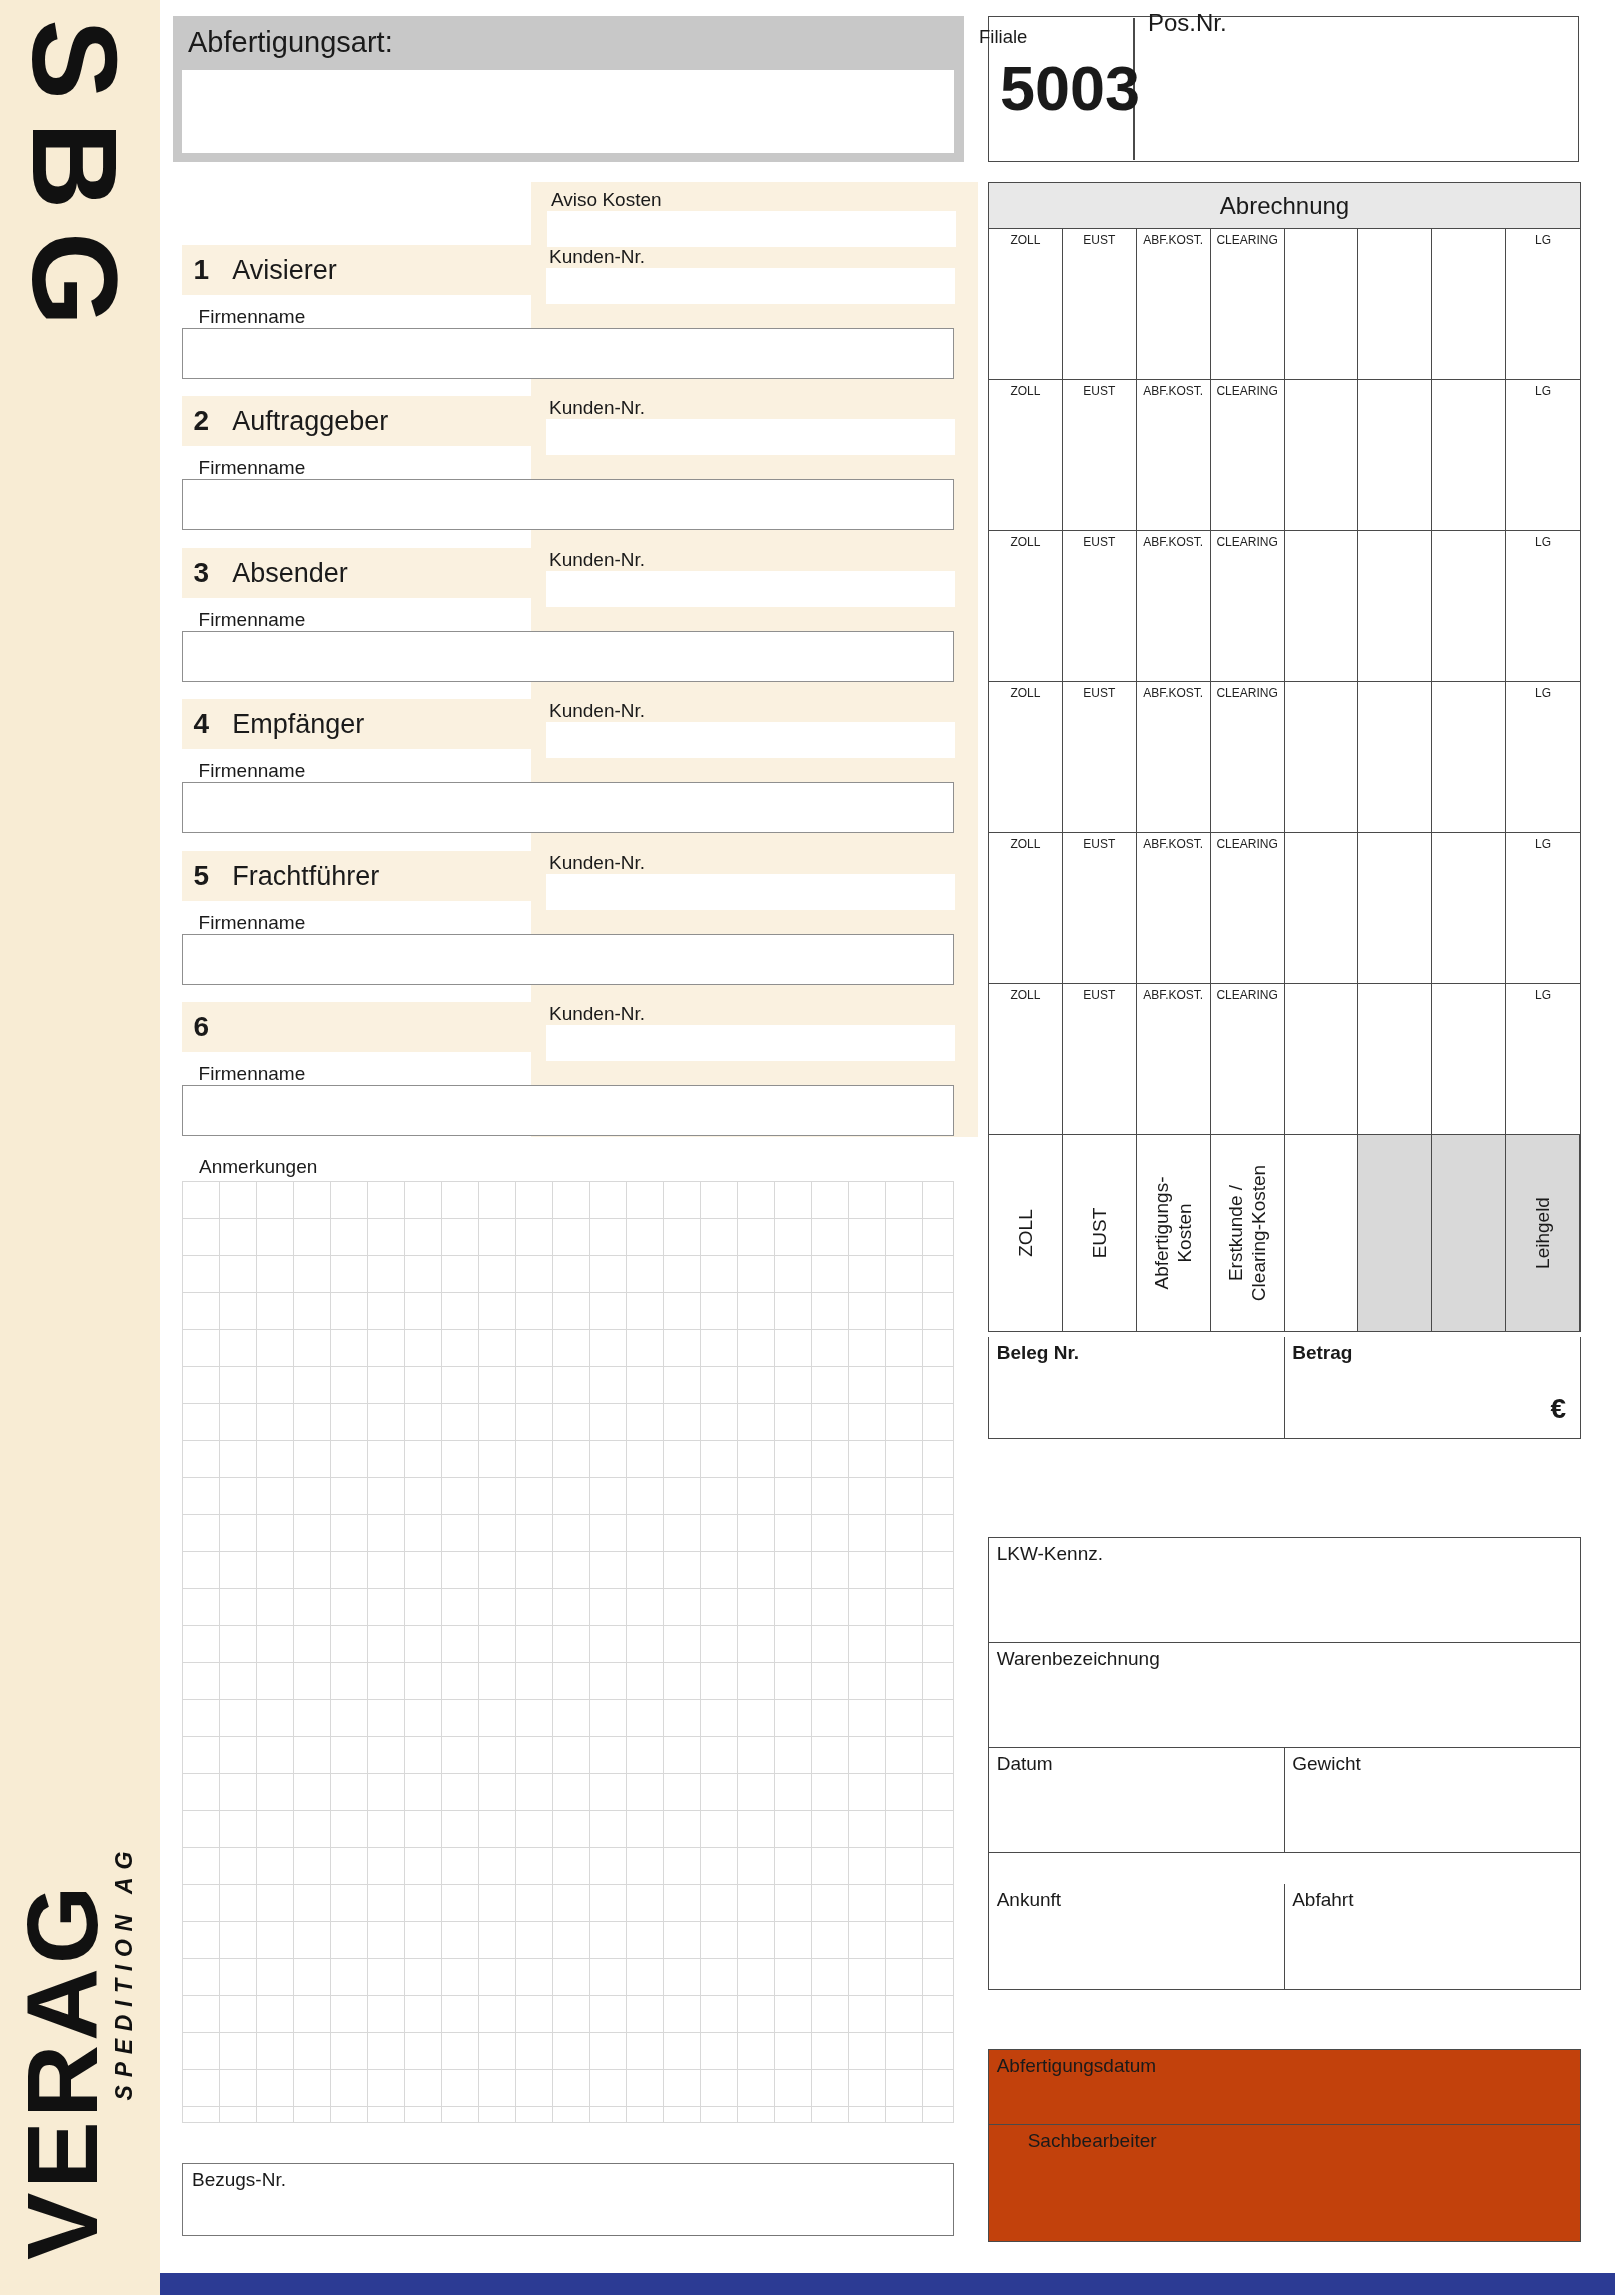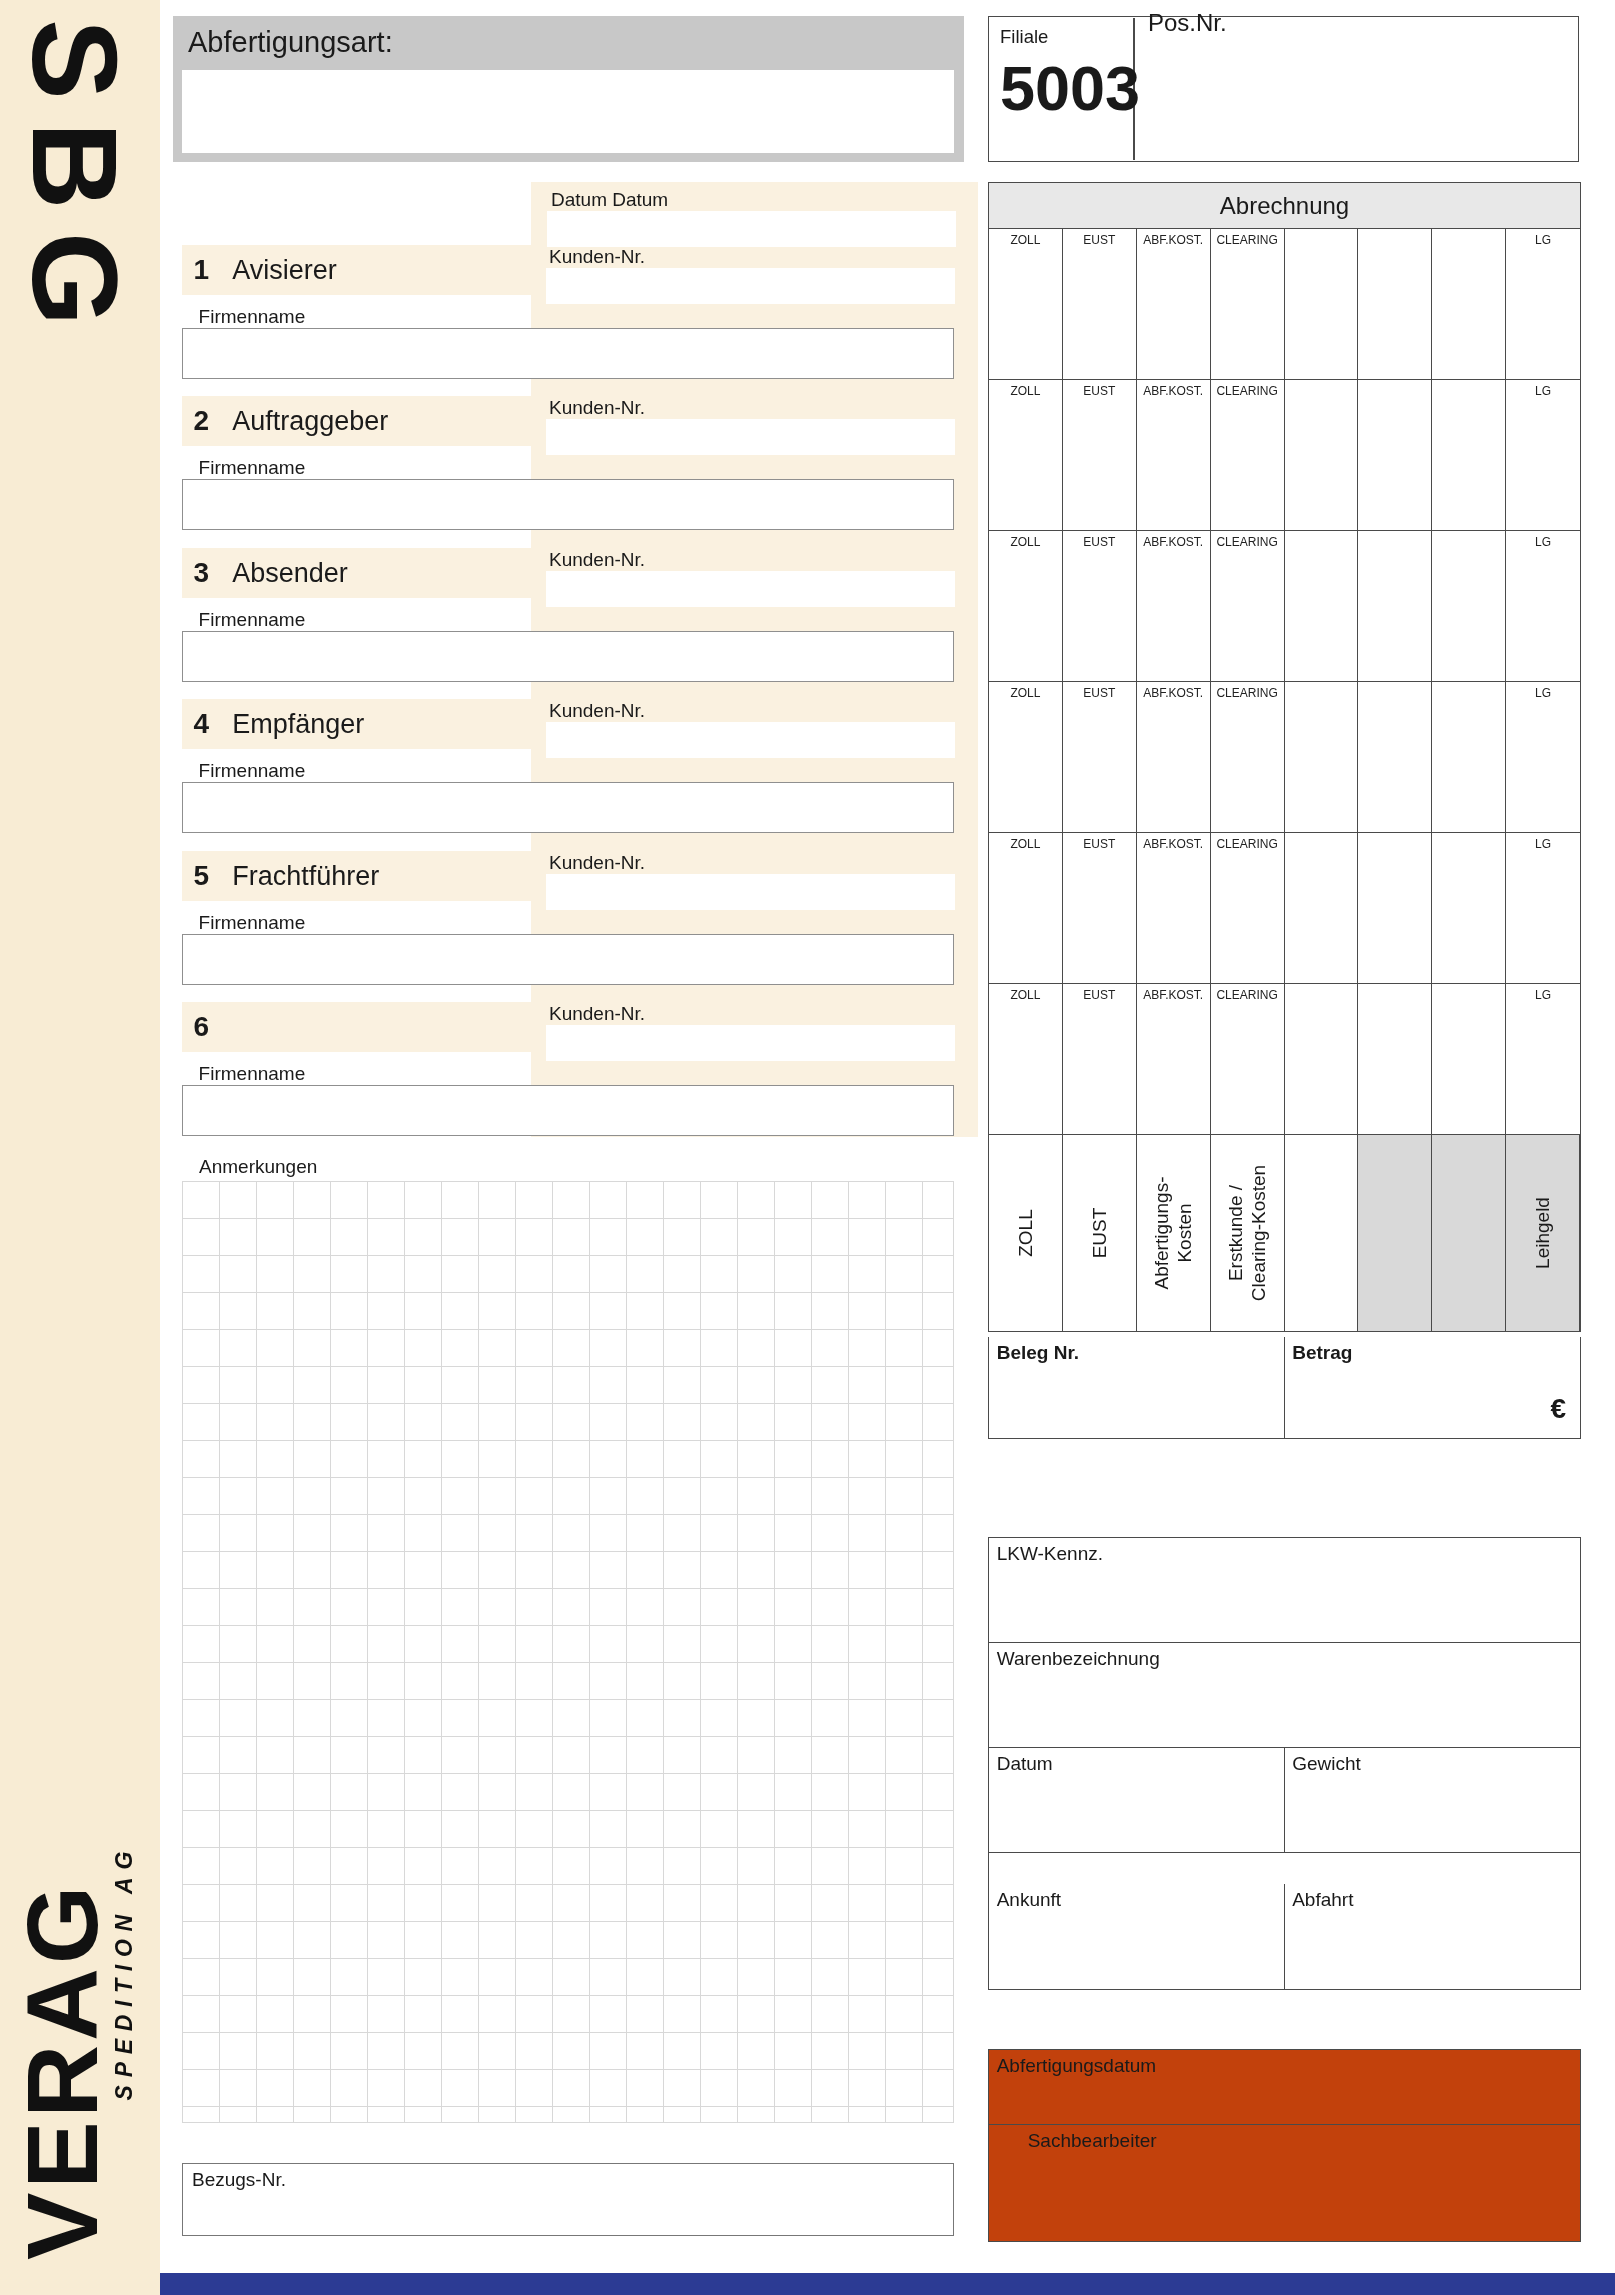--- a/index.html
+++ b/index.html
@@ -29,21 +29,21 @@
   .logo-verag .main { font-size: 101px; font-weight: bold; letter-spacing: 3.8px; line-height: 96px; color: #111; }
   .logo-verag .sub  { font-size: 23px; font-weight: bold; font-style: italic; letter-spacing: 7.7px; text-align: right; padding-right: 9px; line-height: 28px; color: #111; }
 
   
   .abf-box   { left: 173px; top: 16px; width: 791px; height: 146px; background: #c8c8c8; }
   .abf-label { left: 188px; top: 25.6px; font-size: 29px; }
   .abf-input { left: 182px; top: 70px; width: 772px; height: 83px; background: #ffffff; }
 
   .filiale-box     { left: 988px; top: 16px; width: 591px; height: 146px; border: 1.9px solid #4a4a4a; background: #fff; }
   .filiale-divider { left: 1133px; top: 18px; width: 1.9px; height: 142px; background: #4a4a4a; }
-  .filiale-label   { left: 1000px; top: 25.6px; font-size: 18.5px; }
+  .filiale-label   { left: 979px; top: 25.6px; font-size: 18.5px; }
   .filiale-value   { left: 1000px; top: 52px; font-size: 63px; font-weight: bold; }
   .posnr-label     { left: 1148px; top: 9px; font-size: 24px; }
   .posnr-field     { left: 1137px; top: 18px; width: 440px; height: 142px; }
 
   
   .cream-col  { left: 531px; top: 182px; width: 447px; height: 955px; background: #faf1e0; }
   .aviso-label{ left: 551px; top: 189px; font-size: 19px; }
   .aviso-input{ left: 547px; top: 211px; width: 409px; height: 36px; background: #fff; }
 
   
@@ -125,21 +125,21 @@
   <div class="abs abf-input"></div>
 
   <div class="abs filiale-box"></div>
   <div class="abs filiale-divider"></div>
   <div class="abs filiale-label">Filiale</div>
   <div class="abs filiale-value">5003</div>
   <div class="abs posnr-label">Pos.Nr.</div>
   <div class="abs posnr-field"></div>
 
   <div class="abs cream-col"></div>
-  <div class="abs aviso-label">Datum Datum</div>
+  <div class="abs aviso-label">Aviso Kosten</div>
   <div class="abs aviso-input"></div>
 
   <div class="section" style="top:245px">
     <div class="band">
       <span class="num">1</span>
       <span class="stitle">Avisierer</span>
     </div>
     <div class="k-label">Kunden-Nr.</div>
     <div class="k-input"></div>
     <div class="f-label">Firmenname</div>

